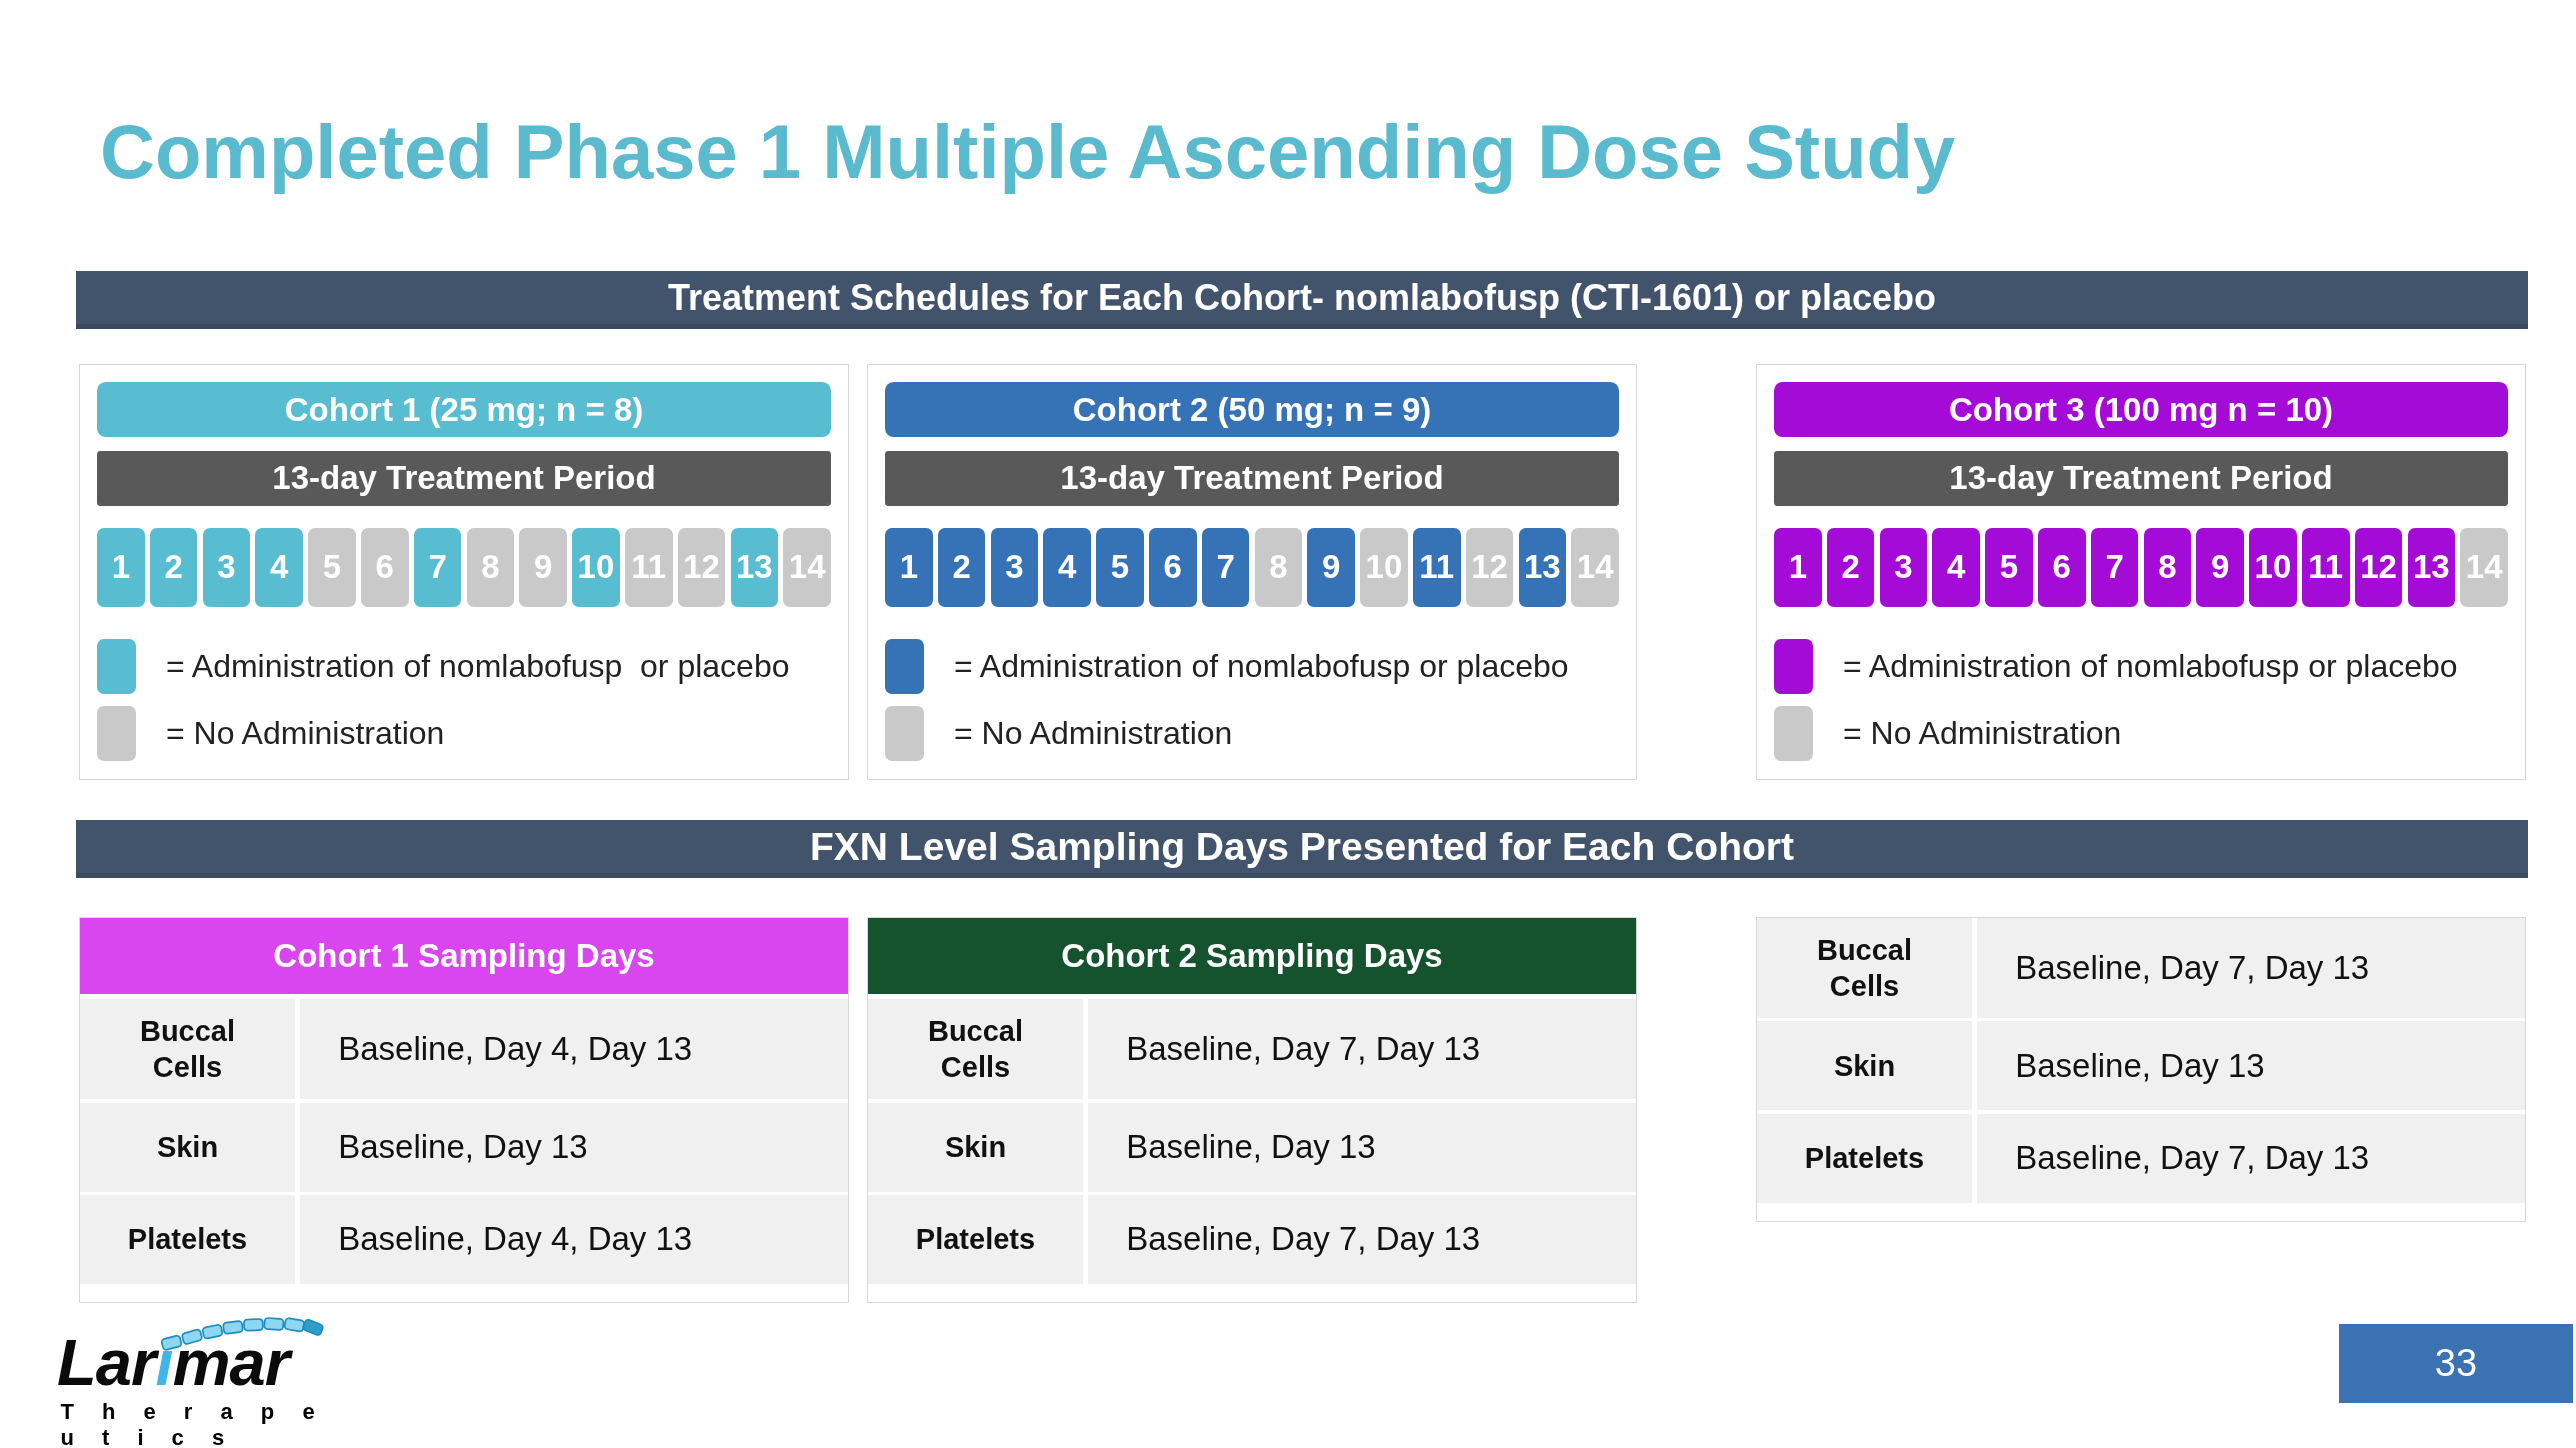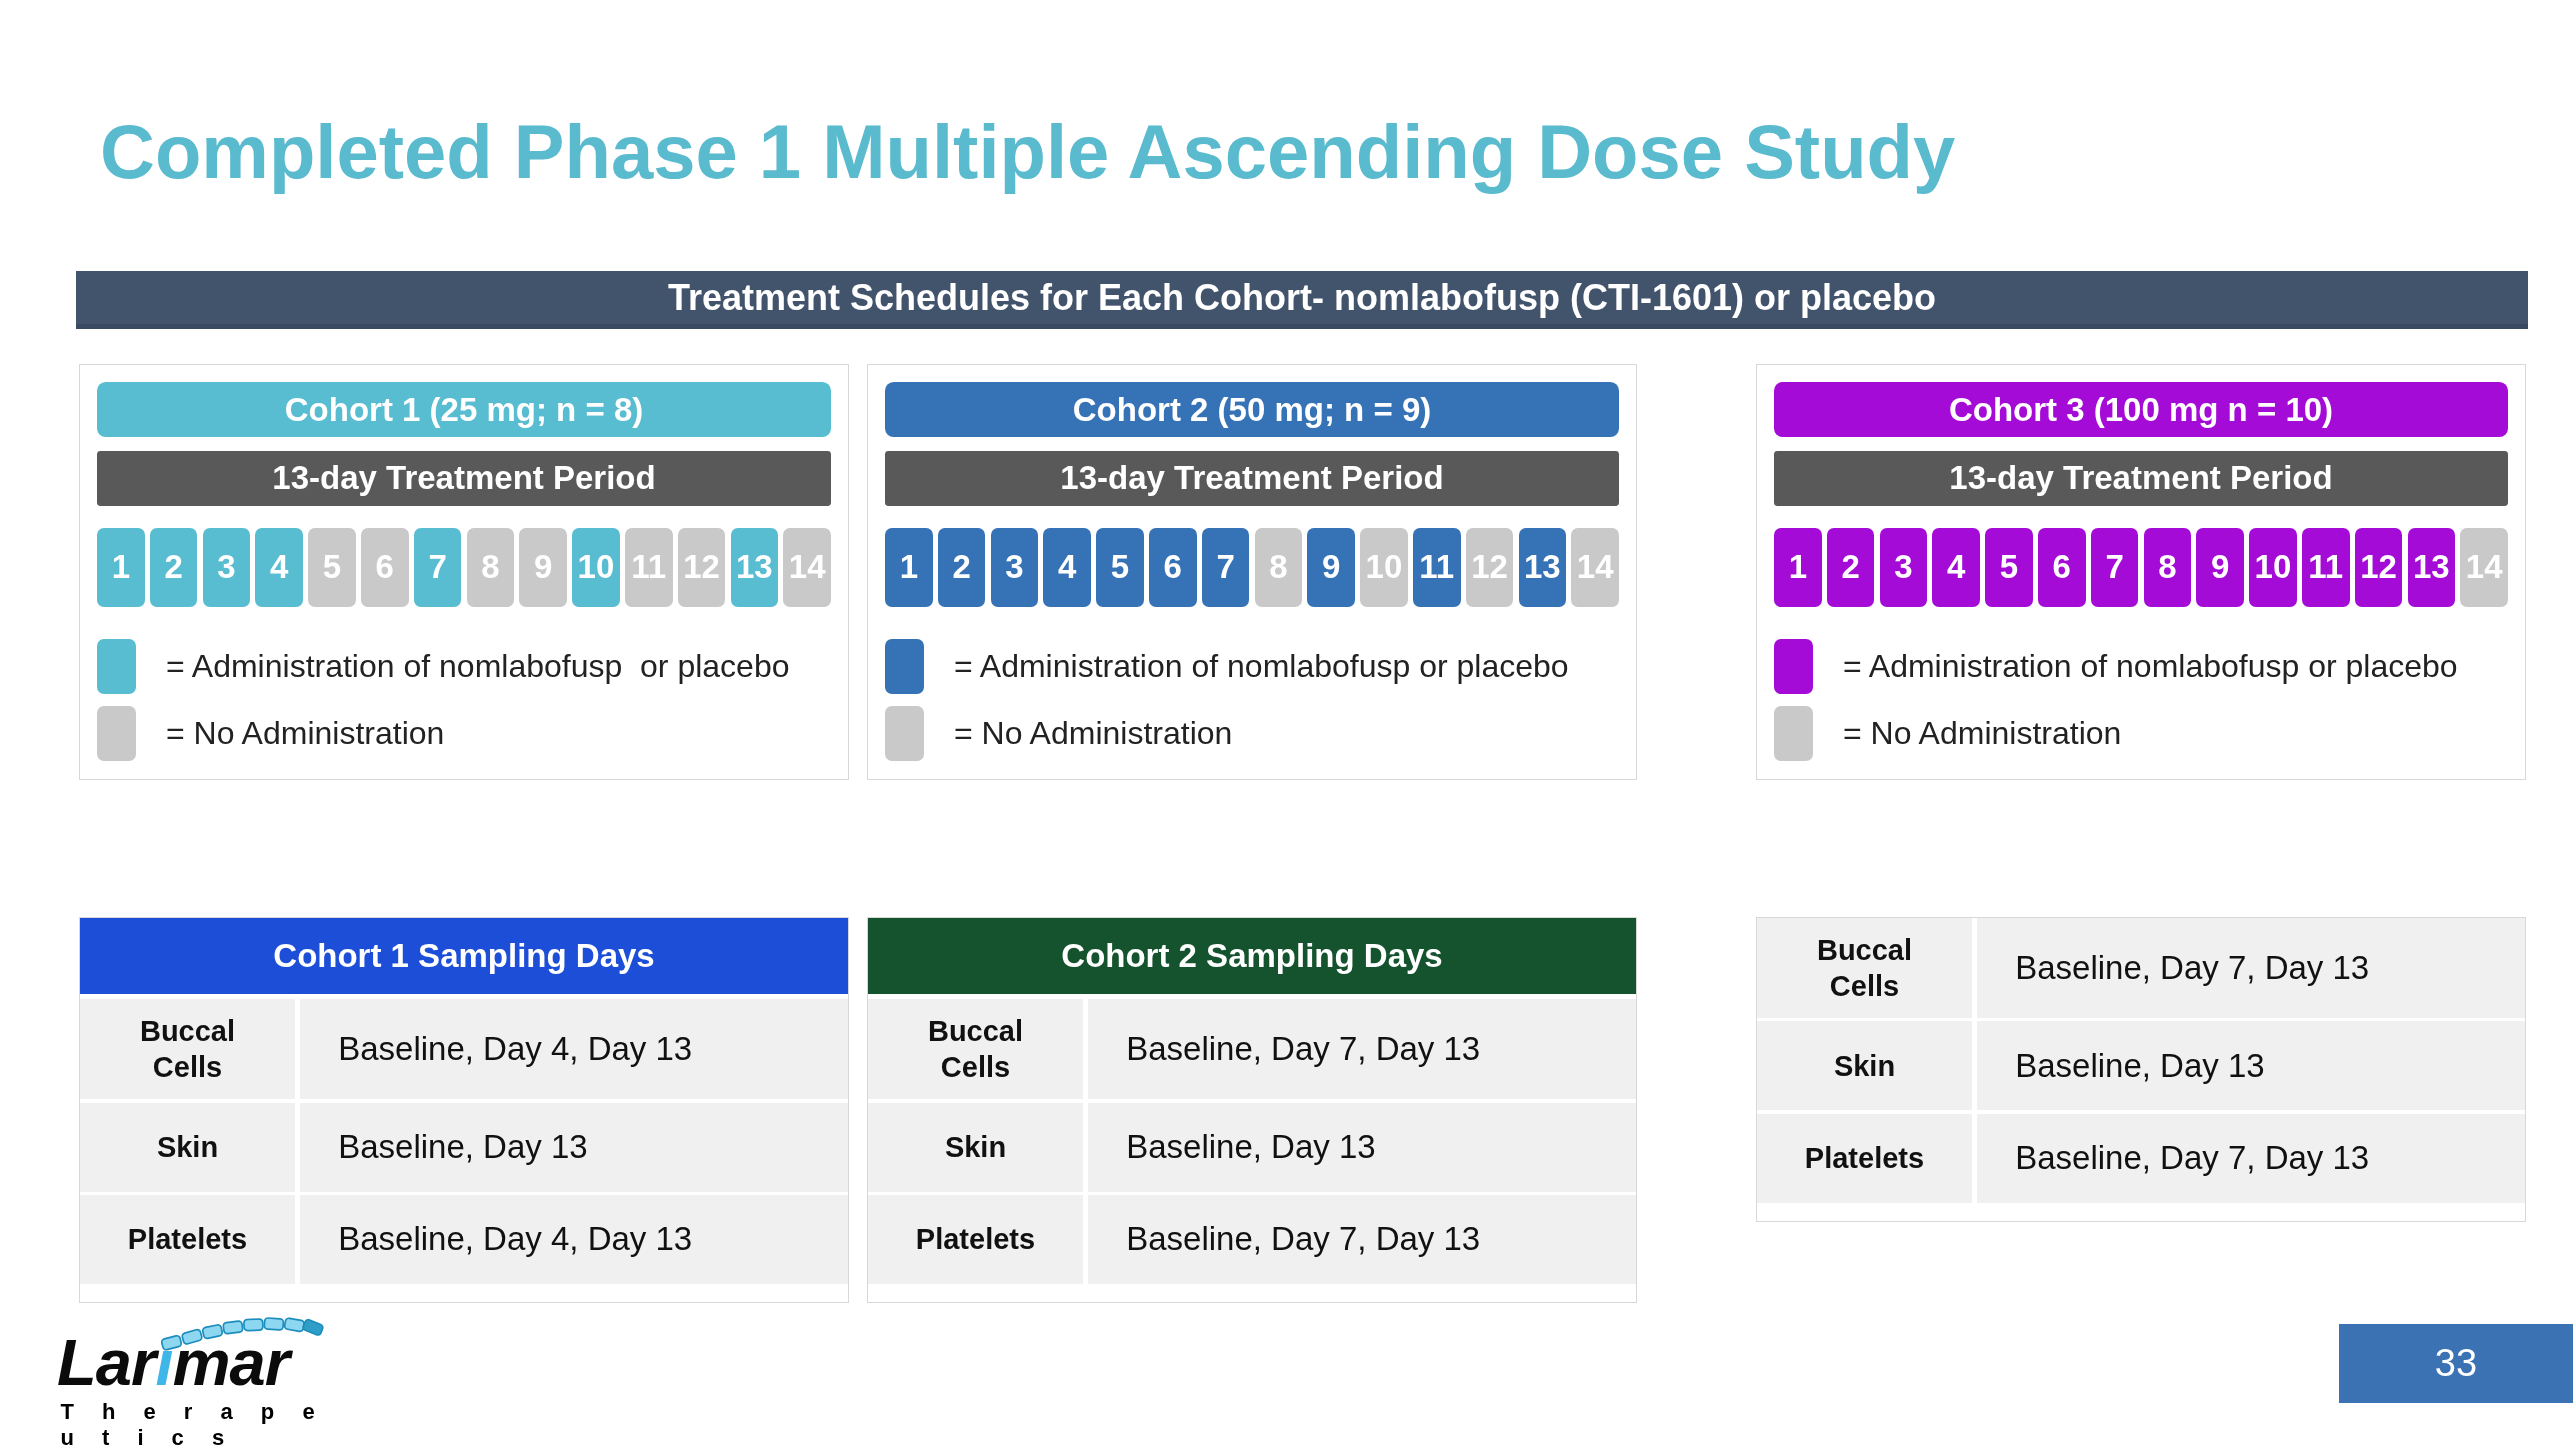--- a/index.html
+++ b/index.html
@@ -152,23 +152,26 @@
     <div class="legend-row">
       <div class="swatch" style="background: rgb(165, 11, 214);"></div>
       <div class="legend-text">= Administration of nomlabofusp or placebo</div>
     </div>
     <div class="legend-row">
       <div class="swatch" style="background: rgb(201, 201, 201);"></div>
       <div class="legend-text">= No Administration</div>
     </div>
   </div>
 
+  <div class="banner banner2">
+    <span>FXN Level Sampling Days Presented for Each Cohort</span>
+  </div>
 
   <div class="card samp c1">
-    <div class="samp-head" style="background: #1d4ed8;">Cohort 1 Sampling Days</div>
+    <div class="samp-head" style="background: #d946ef;">Cohort 1 Sampling Days</div>
     <div class="samp-row">
       <div class="samp-label tall">Buccal
 Cells</div>
       <div class="samp-value">Baseline, Day 4, Day 13</div>
     </div>
     <div class="samp-row">
       <div class="samp-label">Skin</div>
       <div class="samp-value">Baseline, Day 13</div>
     </div>
     <div class="samp-row">

